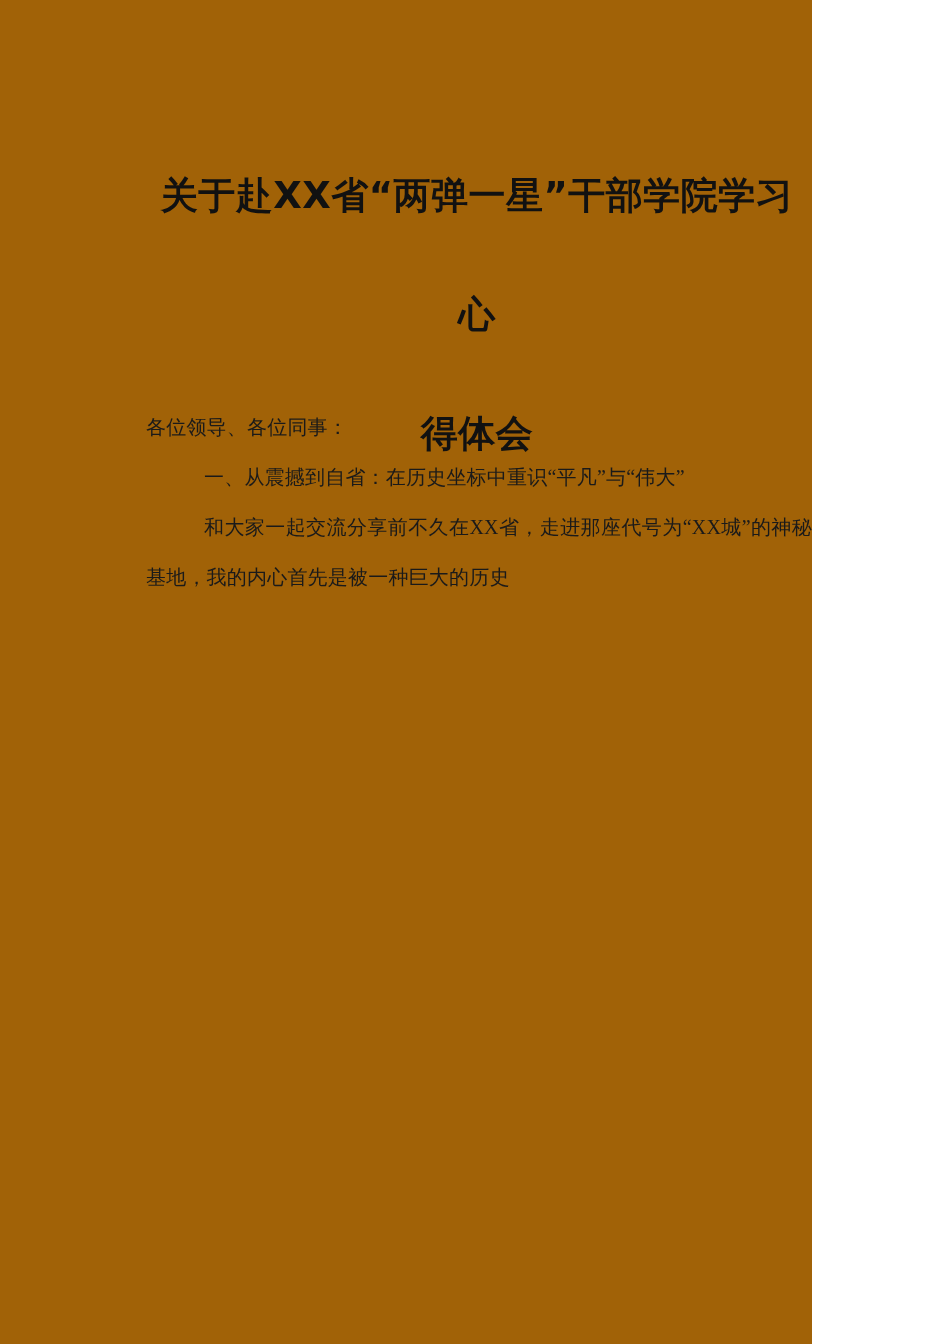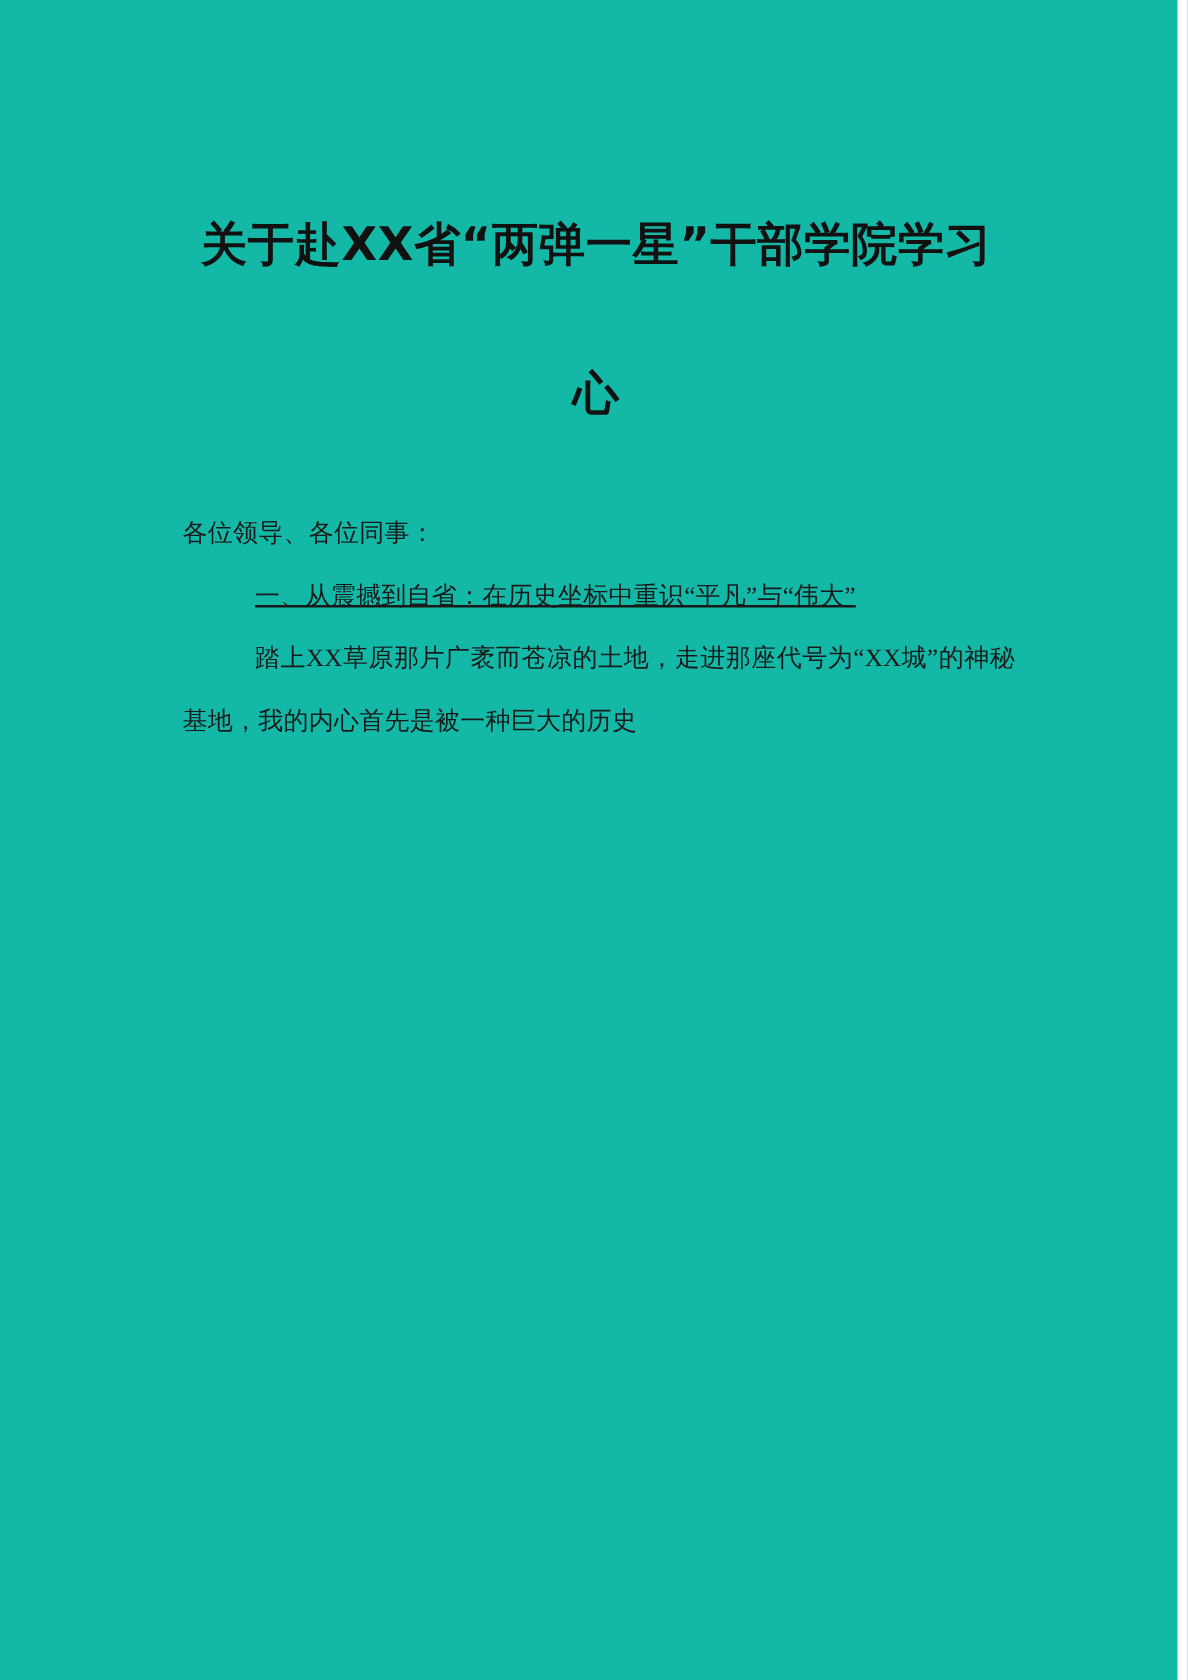--- a/index.html
+++ b/index.html
@@ -12,23 +12,23 @@
     width: 950px;
     height: 1344px;
     overflow: hidden;
     font-family: "Liberation Serif", "DejaVu Serif", serif;
     color: #000000;
     -webkit-font-smoothing: antialiased;
   }
 
   .page {
     position: relative;
-    width: 942px;
+    width: 812px;
     height: 1344px;
-    background: #14b8a6;
+    background: #a16207;
     box-sizing: border-box;
   }
 
   .doc-title {
     position: absolute;
     left: 146px;
     top: 136px;
     width: 662px;
     text-align: center;
     font-family: "DejaVu Sans", "Liberation Sans", sans-serif;
@@ -57,37 +57,37 @@
     letter-spacing: 0.2px;
     word-break: break-all;
   }
 
   .para.indent {
     text-indent: 58px;
   }
 
   .para.heading {
     text-indent: 58px;
-    text-decoration: underline;
   }
 </style>
 </head>
 <body>
 
 <div class="page">
 
   <div class="doc-title">
     <div>关于赴XX省“两弹一星”干部学院学习心</div>
+    <div>得体会</div>
   </div>
 
   <div class="body-block">
 
     <p class="para">各位领导、各位同事：</p>
 
 
 
     <p class="para heading">一、从震撼到自省：在历史坐标中重识“平凡”与“伟大”</p>
 
-    <p class="para indent">踏上XX草原那片广袤而苍凉的土地，走进那座代号为“XX城”的神秘基地，我的内心首先是被一种巨大的历史</p>
+    <p class="para indent">和大家一起交流分享前不久在XX省，走进那座代号为“XX城”的神秘基地，我的内心首先是被一种巨大的历史</p>
 
   </div>
 
 </div>
 
 </body></html>

